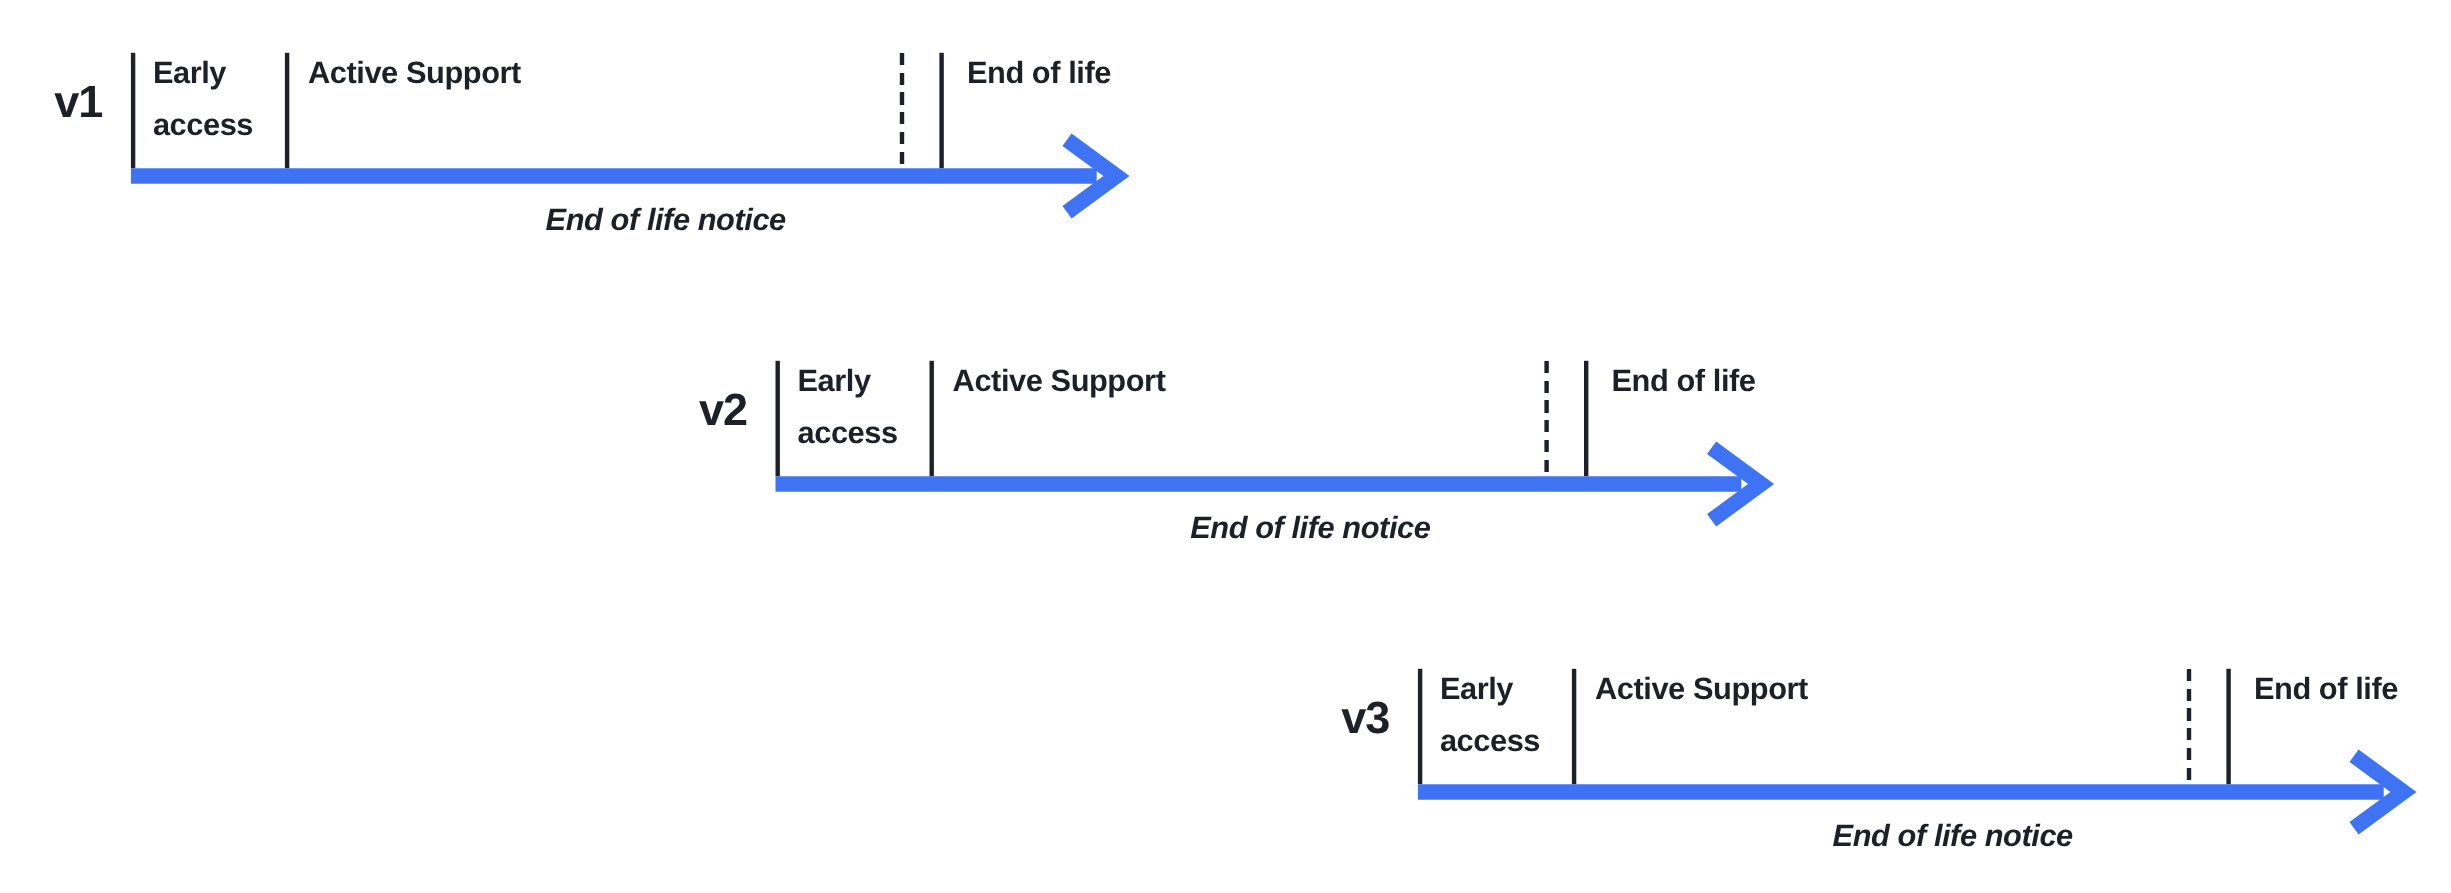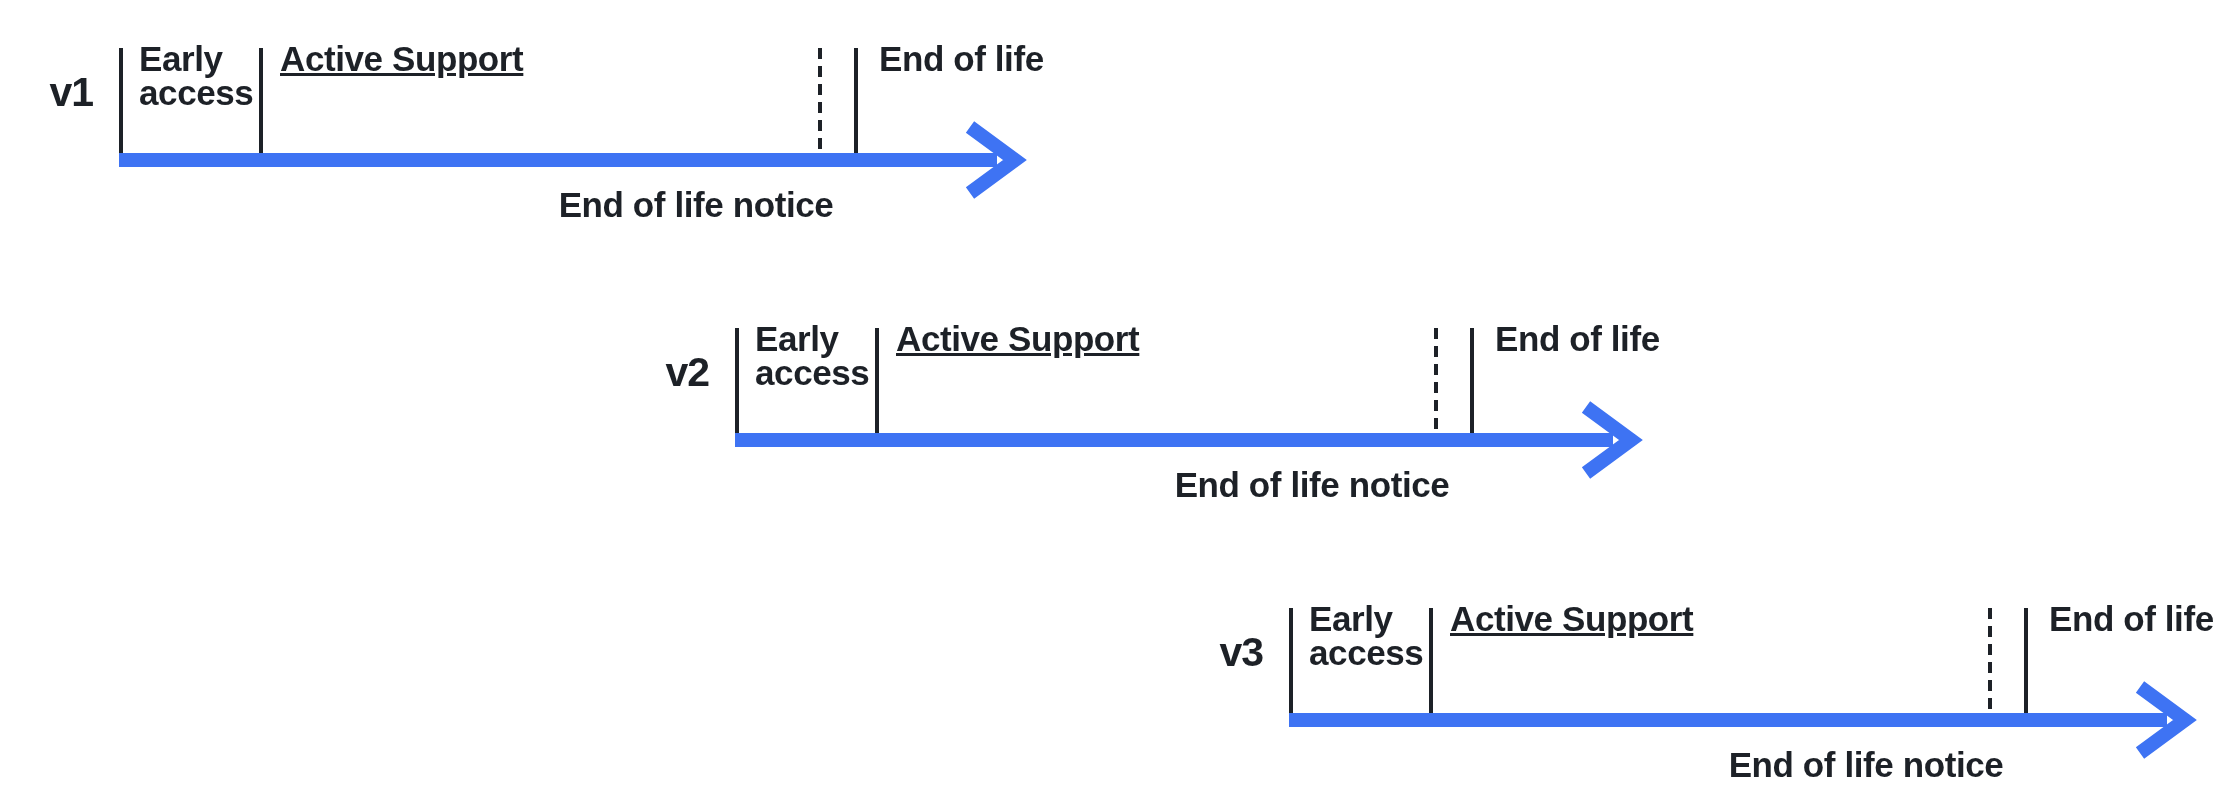--- a/index.html
+++ b/index.html
@@ -12,21 +12,21 @@
   body{
     position:relative;
     font-family:"Liberation Sans","DejaVu Sans",sans-serif;
     color:var(--ink);
   }
   .canvas{position:absolute;inset:0;}
 
   
   .timeline{position:absolute;width:950px;height:170px;}
   .tl-1{left:119px;top:48px;}
-  .tl-2{left:705px;top:328px;margin-left:30px;}
+  .tl-2{left:705px;top:328px;}
   .tl-3{left:1289px;top:608px;}
 
   .version{
     position:absolute;left:-170px;top:21px;width:144px;
     text-align:right;
     font-size:41px;font-weight:700;line-height:46px;
     letter-spacing:-1px;
     color:var(--ink);
   }
 
@@ -37,31 +37,32 @@
   .tick-start{left:0;}
   .tick-active{left:140px;}
   .tick-eol{left:735px;}
   .tick-dashed{
     position:absolute;top:0;left:699px;width:4px;height:103px;
     background:repeating-linear-gradient(to bottom,var(--ink) 0 11px,transparent 11px 18px);
   }
 
   .label{
     position:absolute;
-    font-size:35px;font-weight:700;line-height:34px;
+    font-size:28px;font-weight:700;line-height:48px;
     letter-spacing:-0.4px;
     white-space:nowrap;
     color:var(--ink);
   }
   .label-early{left:20px;top:-6px;white-space:normal;width:100px;}
-  .label-active{left:161px;top:-6px;text-decoration:underline;}
+  .label-active{left:161px;top:-6px;}
   .label-eol{left:760px;top:-6px;}
   .label-notice{
-    left:377px;top:140px;width:400px;
-    text-align:center;
+    left:377px;top:128px;width:400px;
+    text-align:left;
+    font-style:italic;
   }
 
   .arrow{
     position:absolute;left:0;top:60px;width:920px;height:100px;
     overflow:visible;
     display:block;
   }
 </style>
 </head>
 <body>

